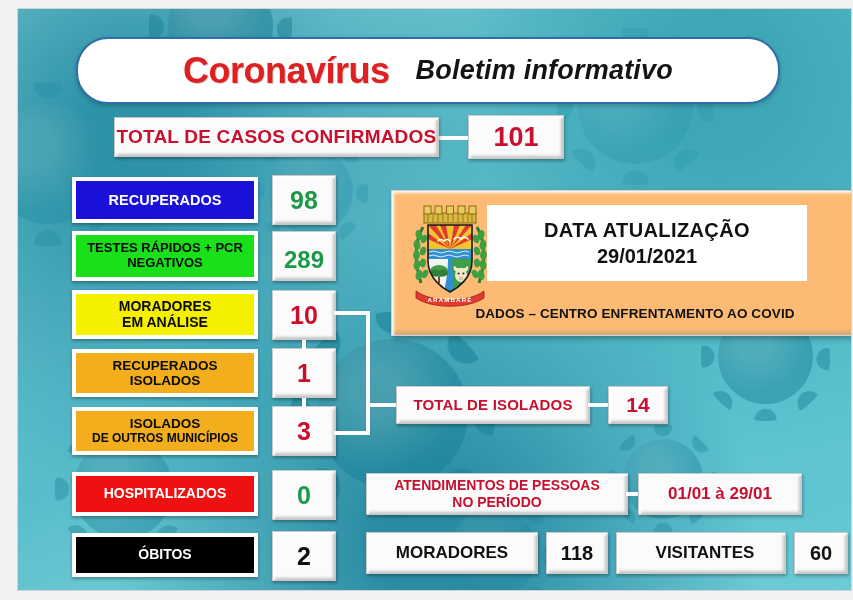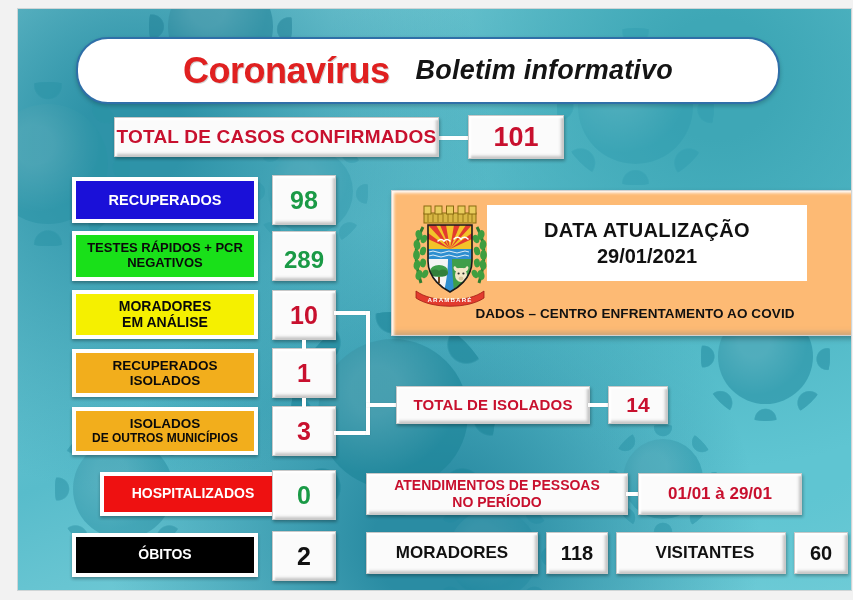--- a/index.html
+++ b/index.html
@@ -206,21 +206,21 @@
     <div class="chip" style="left:54px;top:398px;width:186px;height:48px;background:#f2ae1c;color:#0a0a0a;font-size:12px;">
       <span class="txt">
         <span style="font-size:13.5px;">ISOLADOS</span><br>
         <span>DE OUTROS MUNICÍPIOS</span>
       </span>
     </div>
     <div class="plate" style="left:254px;top:397px;width:64px;height:50px;">
       <span class="txt red-b" style="font-size:25px;">3</span>
     </div>
 
-    <div class="chip" style="left:54px;top:463px;width:186px;height:44px;background:#ee1111;color:#ffffff;font-size:14px;margin-left:28px;">
+    <div class="chip" style="left:54px;top:463px;width:186px;height:44px;background:#ee1111;color:#ffffff;font-size:14px;">
       <span class="txt"><span>HOSPITALIZADOS</span></span>
     </div>
     <div class="plate" style="left:254px;top:461px;width:64px;height:50px;">
       <span class="txt grn-b" style="font-size:25px;">0</span>
     </div>
 
     <div class="chip" style="left:54px;top:524px;width:186px;height:44px;background:#000000;color:#ffffff;font-size:14px;">
       <span class="txt"><span>ÓBITOS</span></span>
     </div>
     <div class="plate" style="left:254px;top:522px;width:64px;height:50px;">

